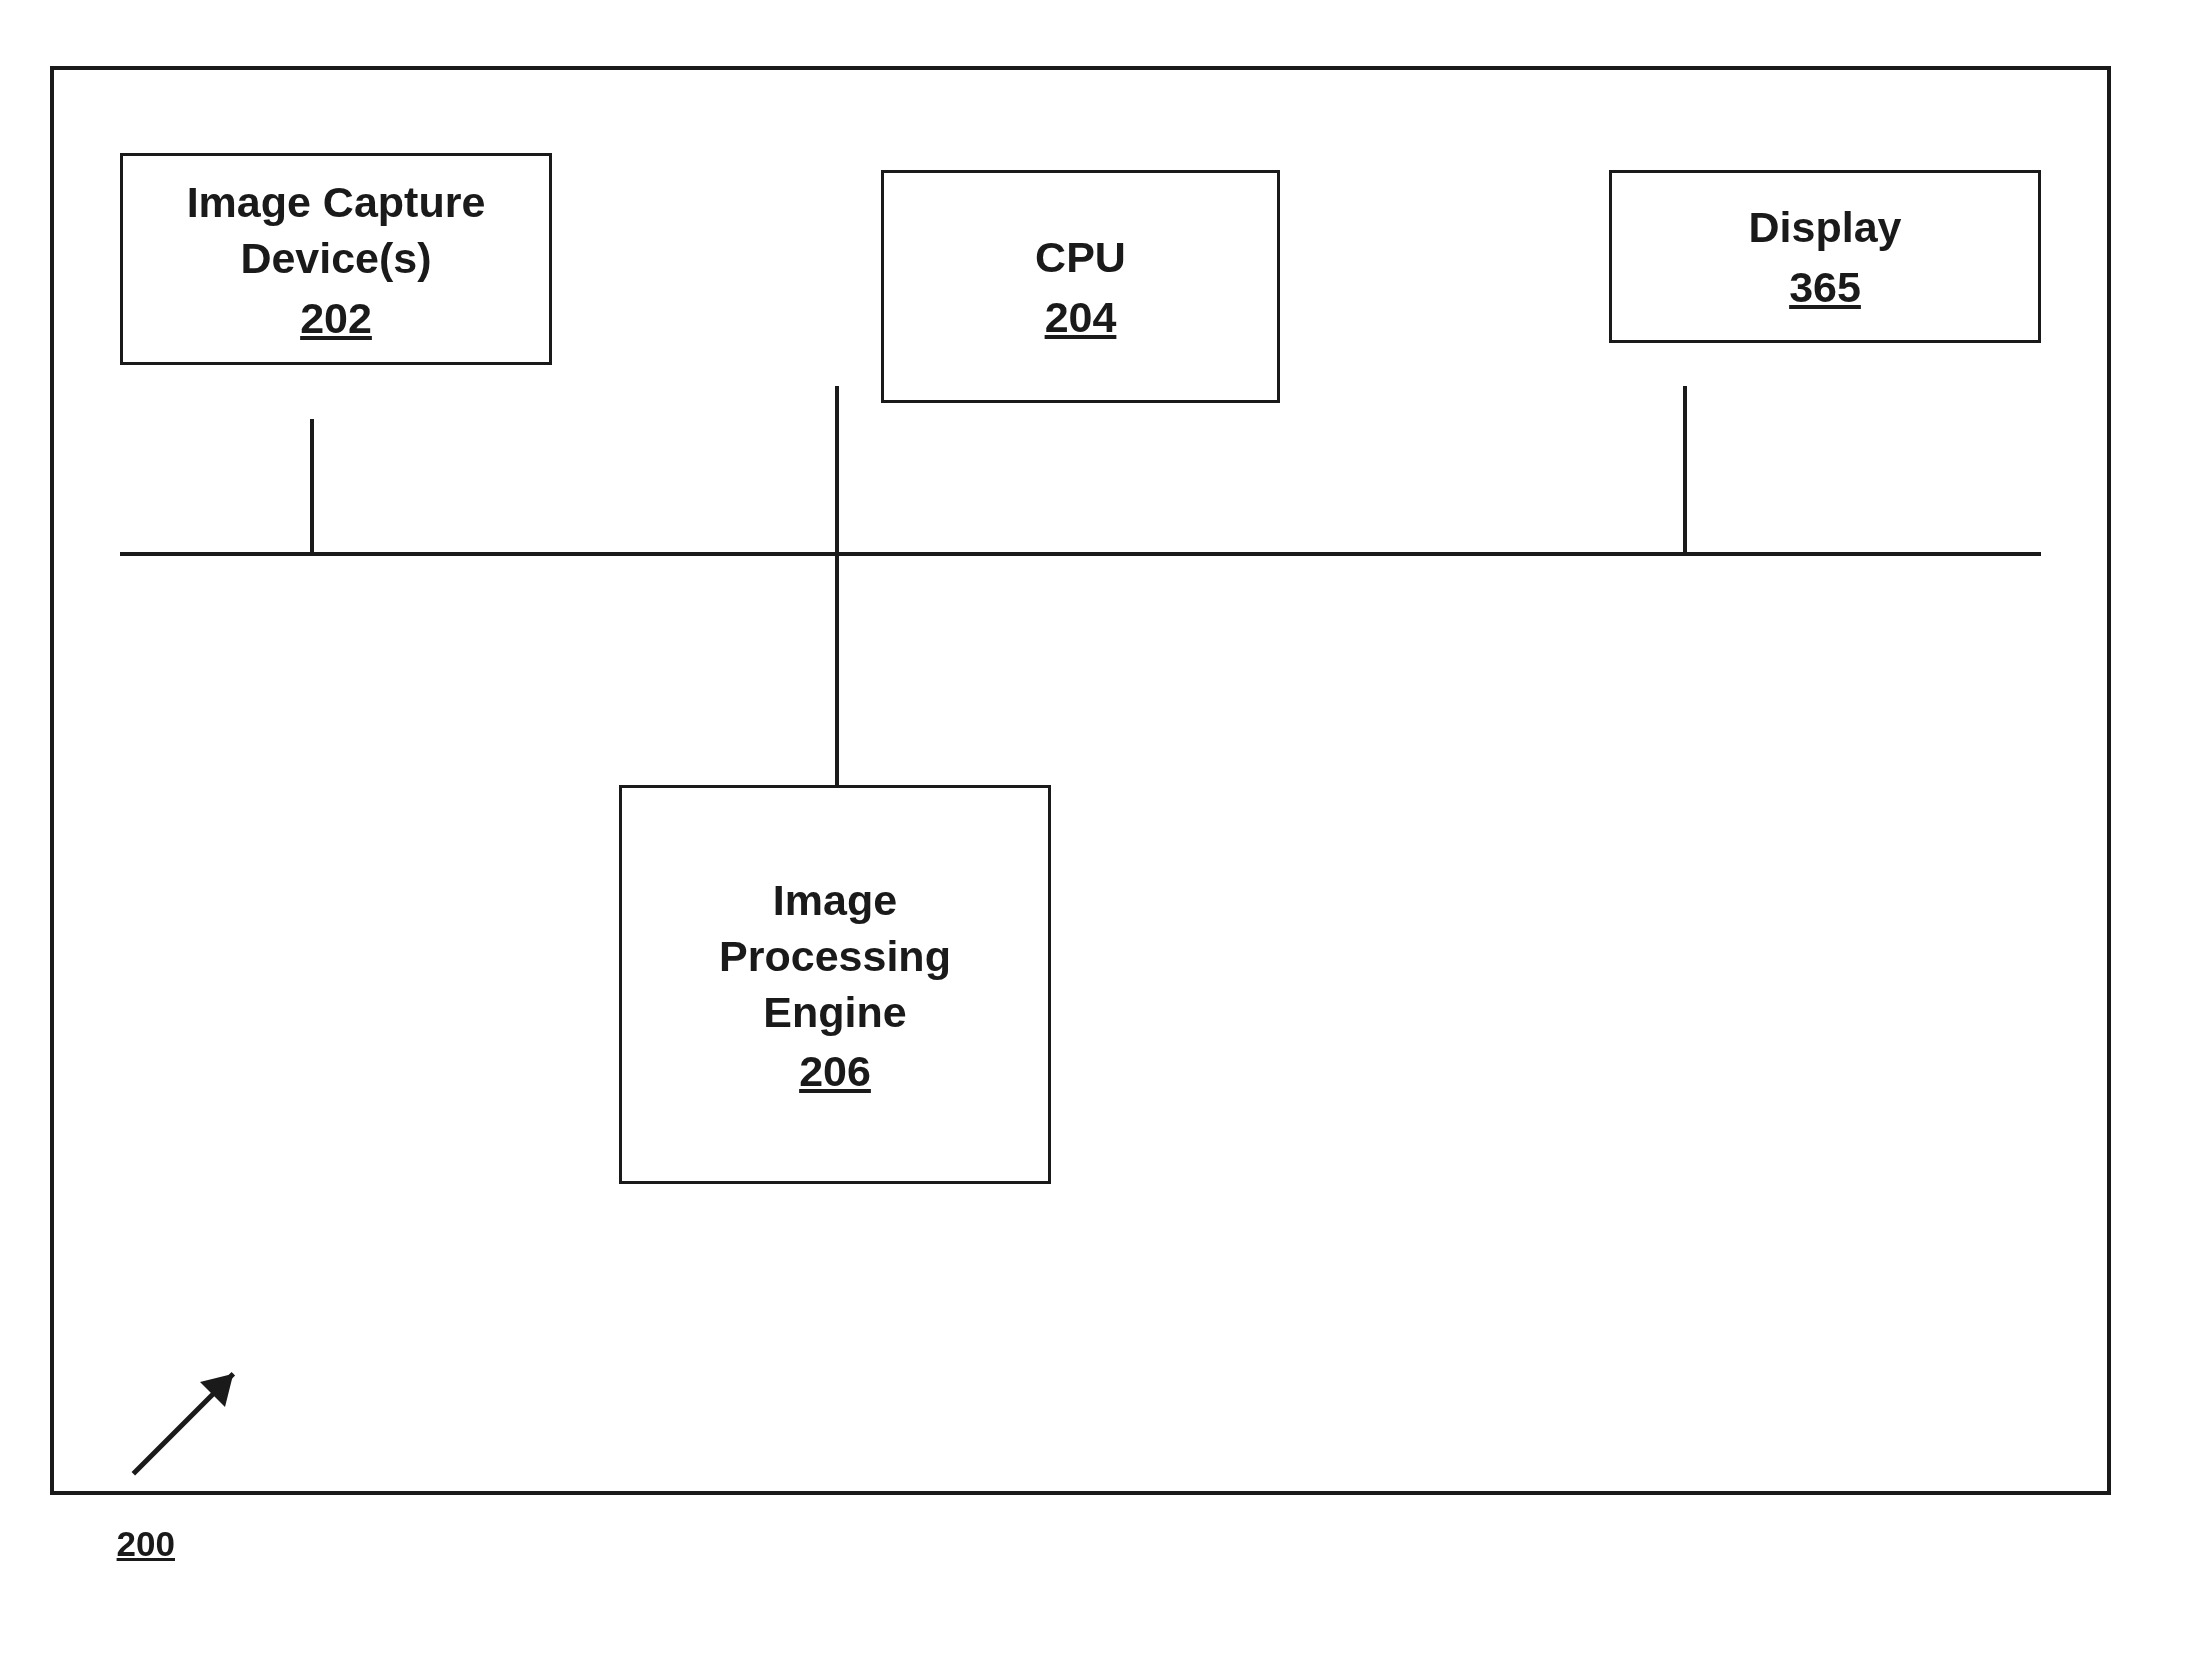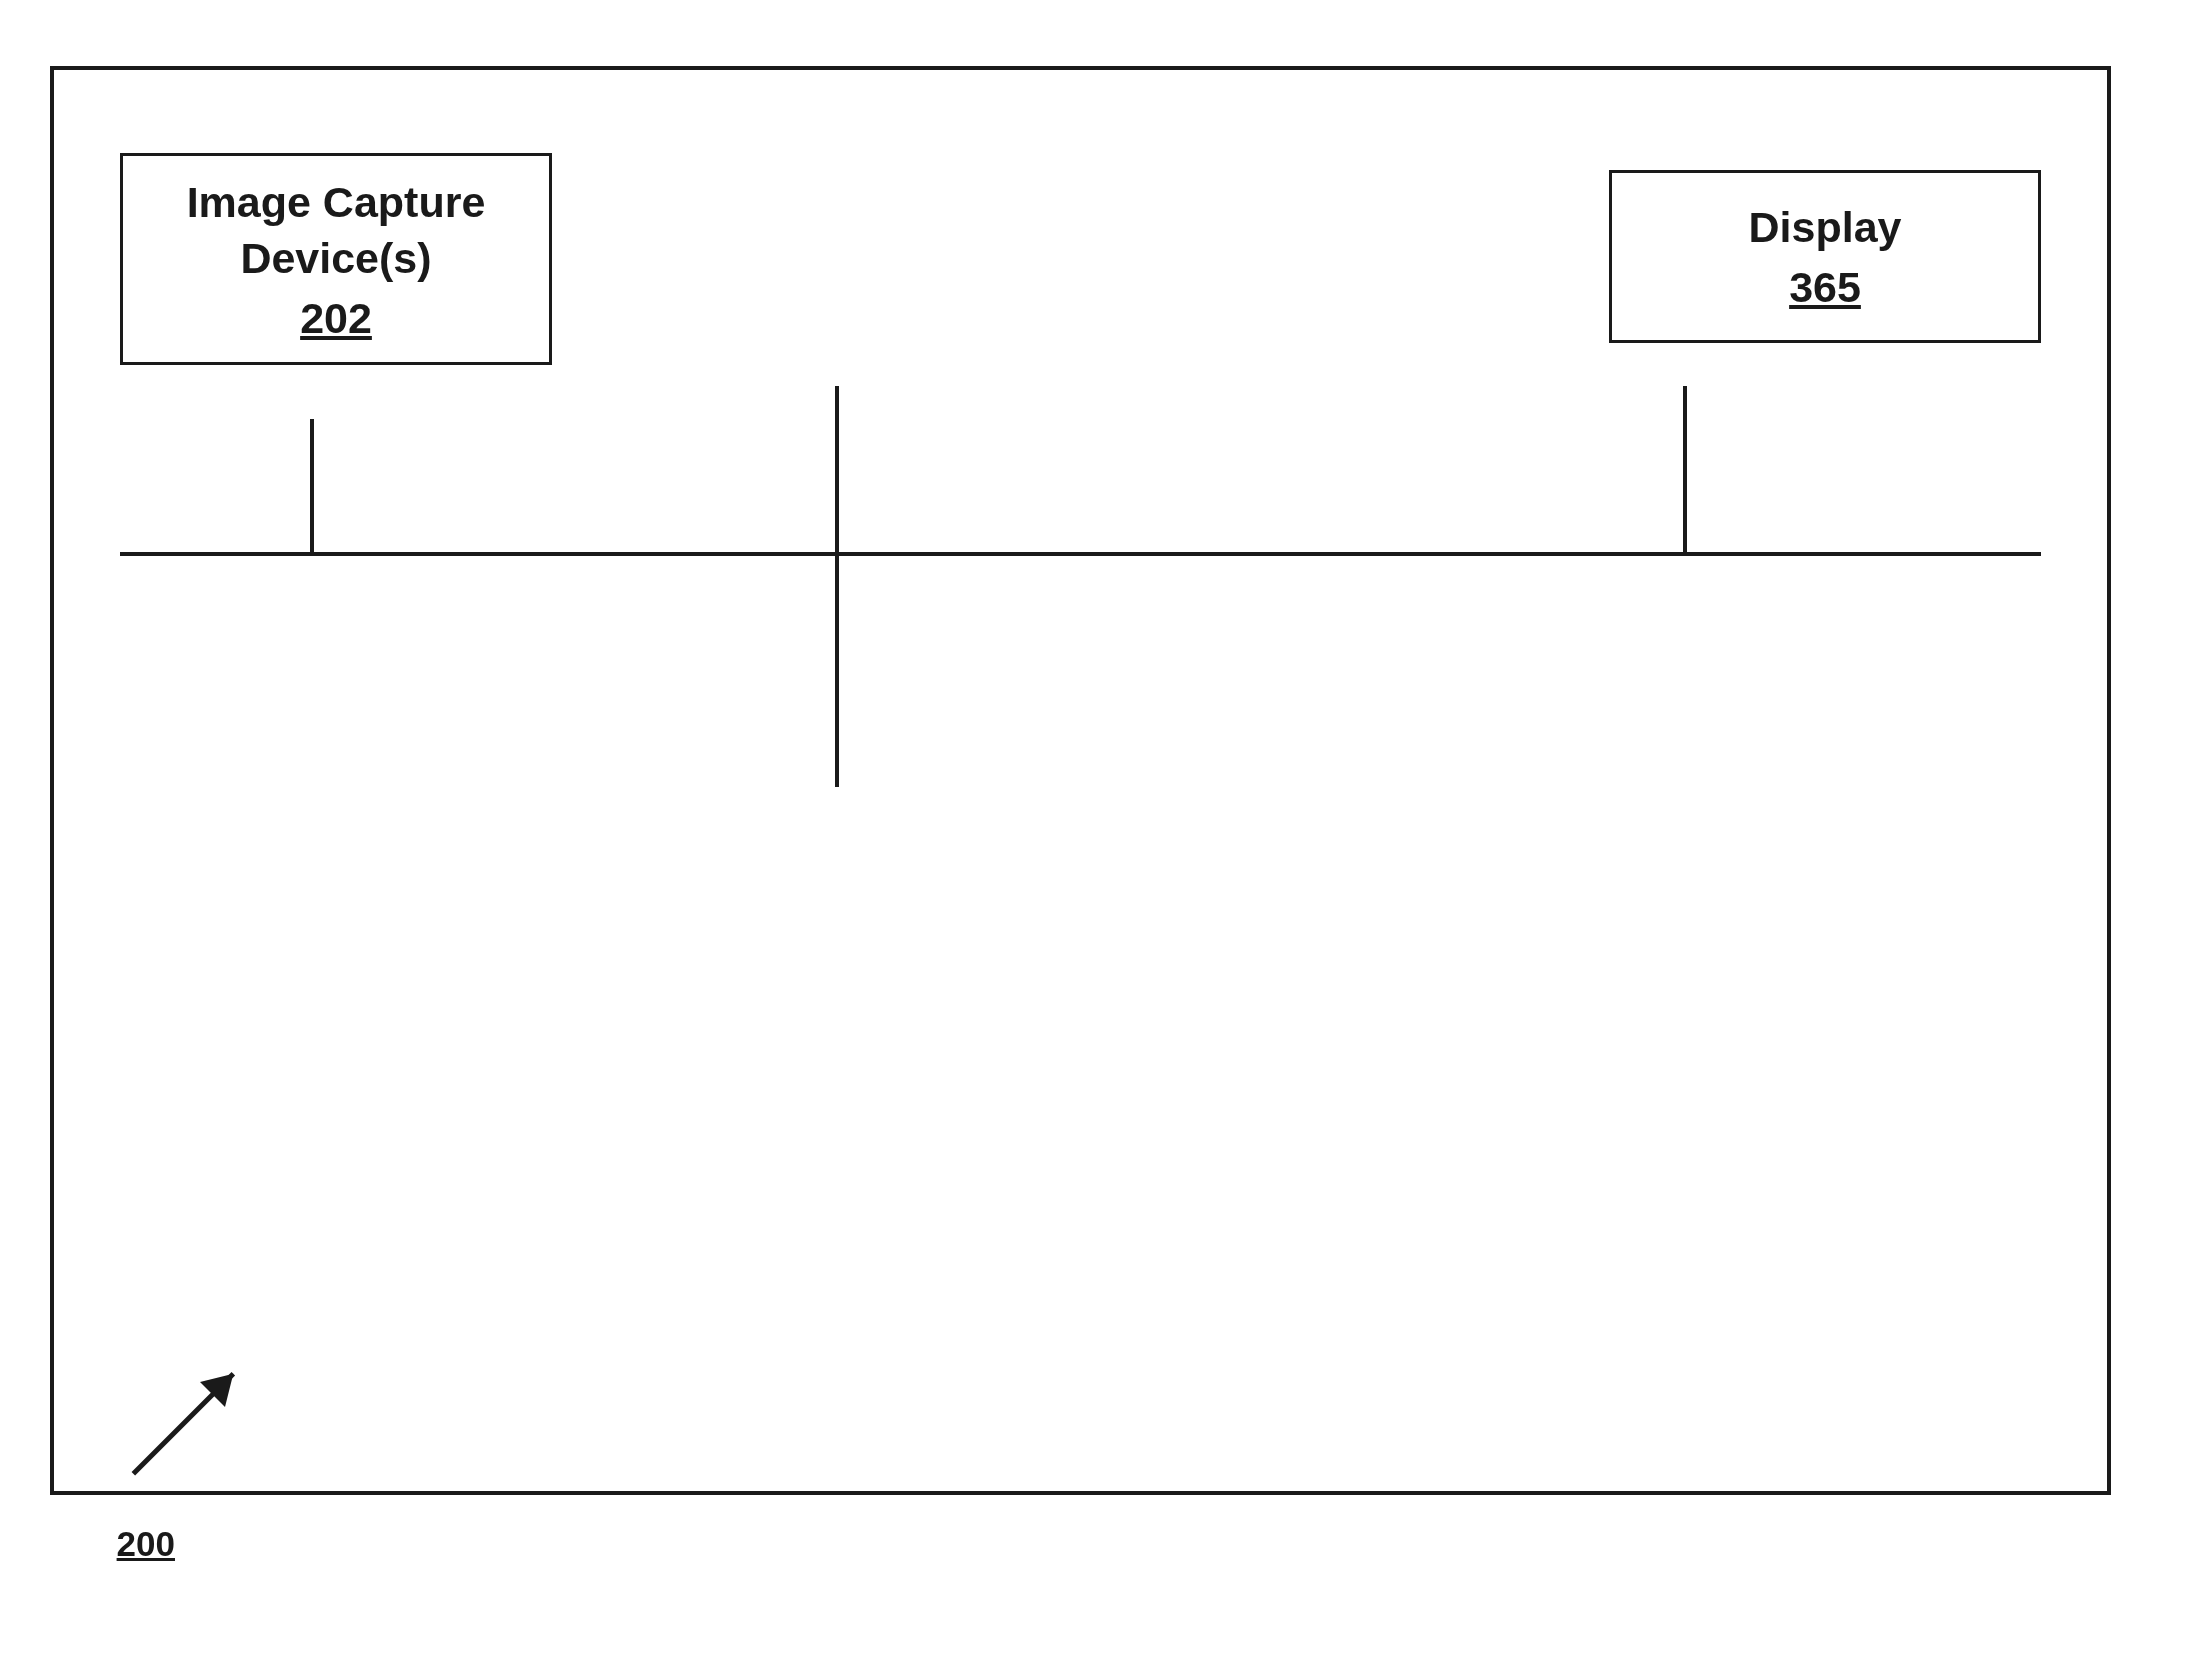--- a/index.html
+++ b/index.html
@@ -192,28 +192,40 @@
     <div class="top-row">
 
       <div class="component-box image-capture-box">
         <div class="box-title">
           <span>Image Capture</span><br>
           <span>Device(s)</span>
         </div>
         <div class="box-number">202</div>
       </div>
 
+      <div class="component-box cpu-box">
+        <div class="box-title">CPU</div>
+        <div class="box-number">204</div>
+      </div>
 
       <div class="component-box display-box">
         <div class="box-title">Display</div>
         <div class="box-number">365</div>
       </div>
 
     </div>
 
+    <div class="ipe-box">
+      <div class="box-title">
+        <span>Image</span><br>
+        <span>Processing</span><br>
+        <span>Engine</span>
+      </div>
+      <div class="box-number">206</div>
+    </div>
 
   </div>
 
   <div class="arrow-area">
     <svg class="arrow-svg" width="150" height="150" viewBox="0 0 180 180">
 
       <line x1="160" y1="20" x2="40" y2="140" stroke="#1a1a1a" stroke-width="6"></line>
 
       <polygon points="160,20 120,30 150,60" fill="#1a1a1a"></polygon>
     </svg>

